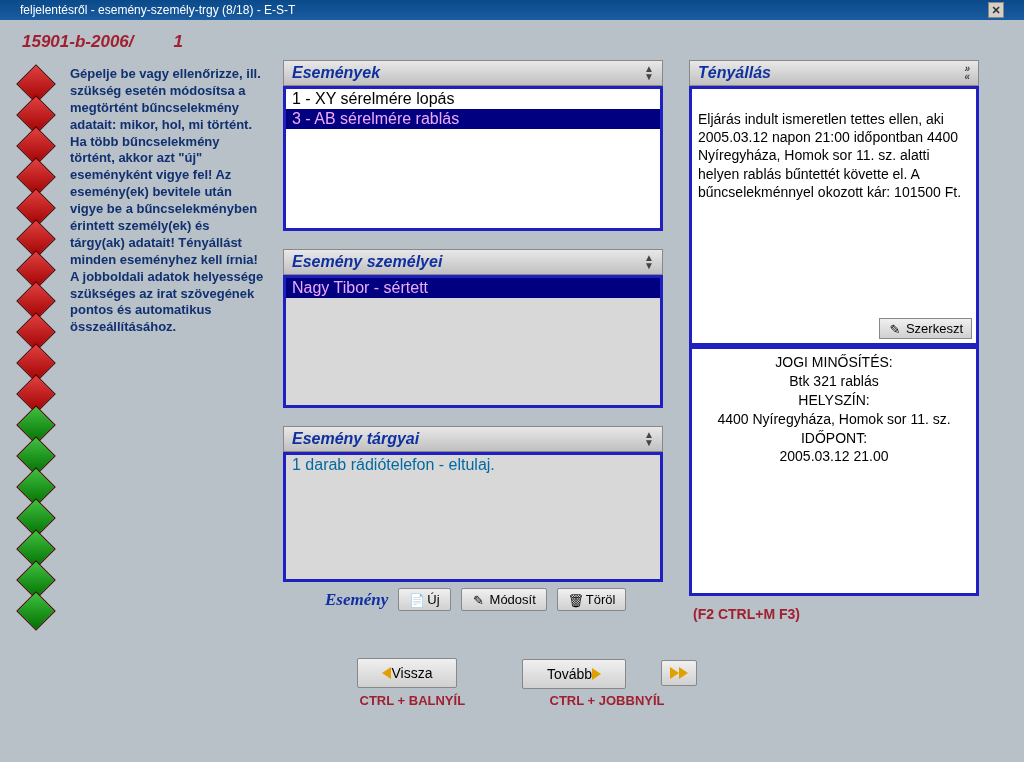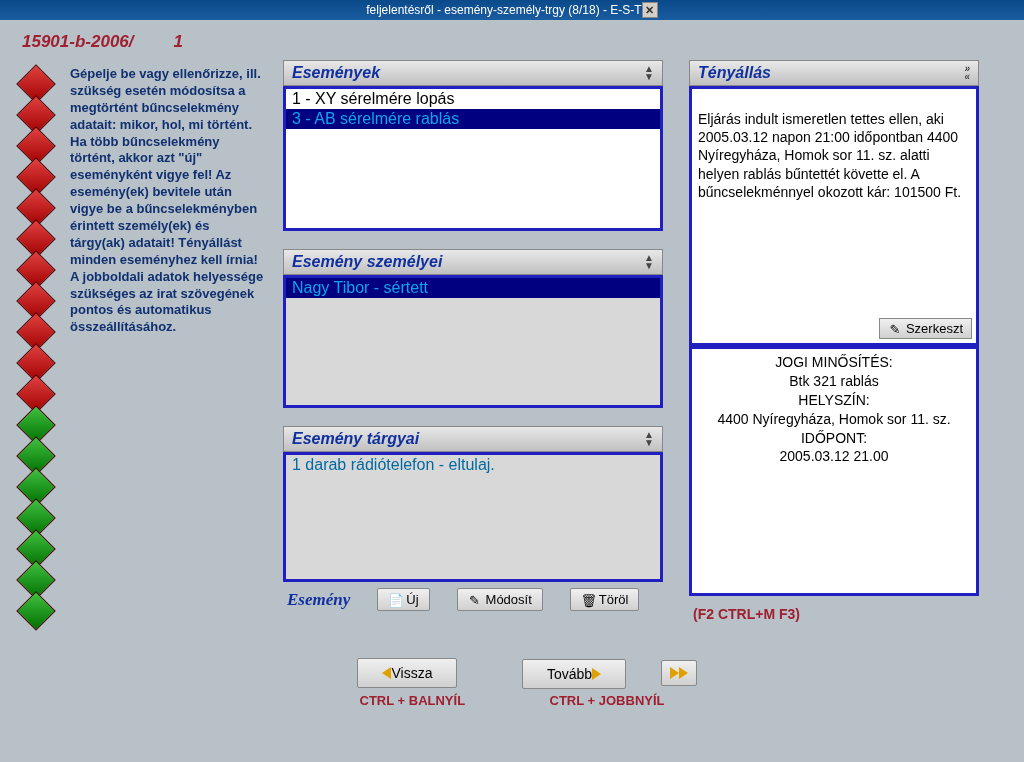--- a/index.html
+++ b/index.html
@@ -1,38 +1,38 @@
 <!DOCTYPE html>
 <html><head>
 <meta charset="utf-8">
 <style>
 * { margin:0; padding:0; box-sizing:border-box; font-family:Tahoma,Arial,sans-serif; }
 body { background:#b8c0c8; width:1024px; height:762px; overflow:hidden; }
-.titlebar { height:20px; background:linear-gradient(to bottom,#0a4a8a,#1a5ca0); color:#fff; font-size:12px; padding:2px 6px; display:flex; justify-content:center; align-items:center; }
+.titlebar { height:20px; background:linear-gradient(to bottom,#0a4a8a,#1a5ca0); color:#fff; font-size:12px; padding:2px 20px; display:flex; justify-content:space-between; align-items:center; }
 .close-btn { width:16px; height:16px; background:#d4d0c8; border:1px solid #888; display:flex; align-items:center; justify-content:center; font-size:11px; font-weight:bold; color:#333; cursor:pointer; }
 .caseno { color:#a02030; font-weight:bold; font-style:italic; font-size:17px; padding:12px 0 8px 22px; font-family:Georgia,serif; }
 .caseno .n { margin-left:40px; }
 .main { display:flex; padding:0 22px 0 22px; gap:8px; }
 .step-col { width:40px; padding-top:10px; display:flex; flex-direction:column; gap:3px; }
 .diamond { width:28px; height:28px; transform:rotate(45deg); border:1px solid #400; }
 .diamond.red { background:linear-gradient(135deg,#e04040,#a00000); }
 .diamond.green { background:linear-gradient(135deg,#40c040,#007000); }
 .help-col { width:205px; padding:6px 8px 0 0; color:#103070; font-weight:bold; font-size:13px; line-height:1.3; }
 .center-col { width:380px; display:flex; flex-direction:column; }
 .panel-head { background:linear-gradient(to bottom,#e8e8e8,#c0c0c0); border:1px solid #888; padding:3px 8px; color:#1030a0; font-weight:bold; font-style:italic; font-size:16px; display:flex; justify-content:space-between; align-items:center; font-family:Georgia,serif; }
 .scroll-ind { font-size:10px; color:#444; line-height:8px; }
 .listbox { border:3px solid #2020c0; background:#fff; font-size:16px; }
 .listbox.h1 { height:145px; }
 .listbox.h2 { height:133px; }
 .listbox.h3 { height:130px; background:#d8d8d8; }
 .list-item { padding:1px 6px; cursor:pointer; }
-.list-item.sel { background:#000080; color:#0ea5e9; }
+.list-item.sel { background:#000080; color:#f0abfc; }
 .list-item.obj { color:#0369a1; }
 .gap { height:18px; }
-.btnrow { display:flex; align-items:center; gap:27px; padding:6px 4px; }
+.btnrow { display:flex; align-items:center; gap:10px; padding:6px 4px;margin-left:38px; }
 .evlabel { color:#1030a0; font-weight:bold; font-style:italic; font-size:17px; font-family:Georgia,serif; }
 .btn { background:linear-gradient(to bottom,#f0f0f0,#d0d0d0); border:1px solid #888; border-radius:2px; padding:3px 10px; font-size:13px; cursor:pointer; display:flex; align-items:center; gap:4px; }
 .ico { width:14px; height:14px; display:inline-block; }
 .right-col { width:290px; margin-left:18px; }
 .facts-box { border:3px solid #2020c0; background:#fff; height:260px; font-size:14px; padding:21px 6px; line-height:1.3; position:relative; }
 .edit-btn { position:absolute; bottom:4px; right:4px; background:linear-gradient(to bottom,#f0f0f0,#d0d0d0); border:1px solid #888; padding:2px 8px; font-size:13px; cursor:pointer; display:flex; align-items:center; gap:4px; }
 .legal-box { border:3px solid #2020c0; background:#fff; height:250px; font-size:14px; padding:4px 6px; line-height:1.35;text-align:center; }
 .shortcuts { color:#a02030; font-weight:bold; font-size:14px; padding:10px 4px; }
 .footer { text-align:center; padding-top:26px; }
 .nav-btn { background:linear-gradient(to bottom,#f0f0f0,#d0d0d0); border:1px solid #888; border-radius:2px; padding:6px 24px; font-size:14px; cursor:pointer; display:inline-flex; align-items:center; gap:0; margin:0 30px; }

